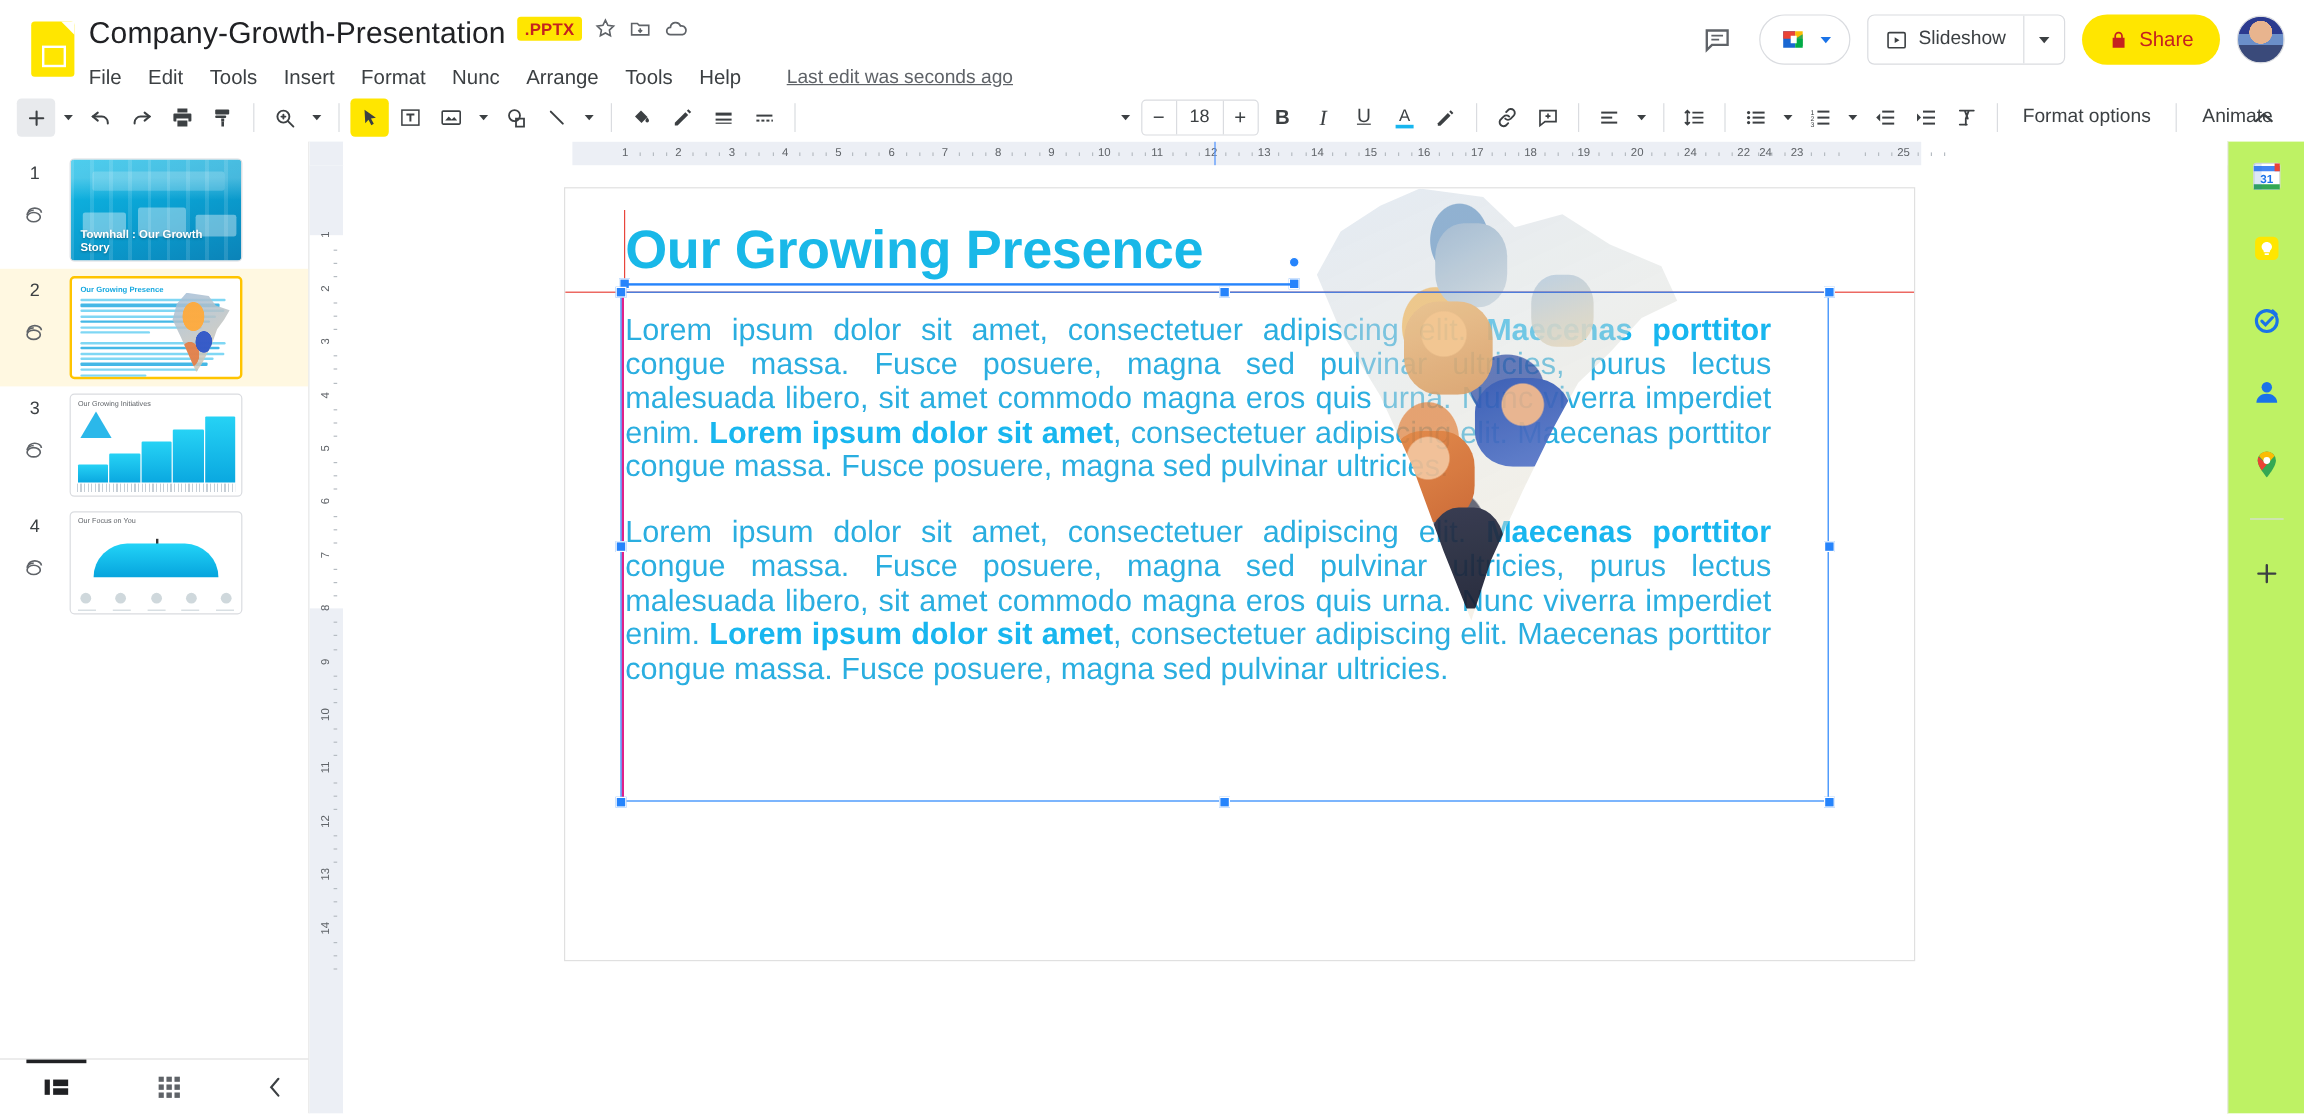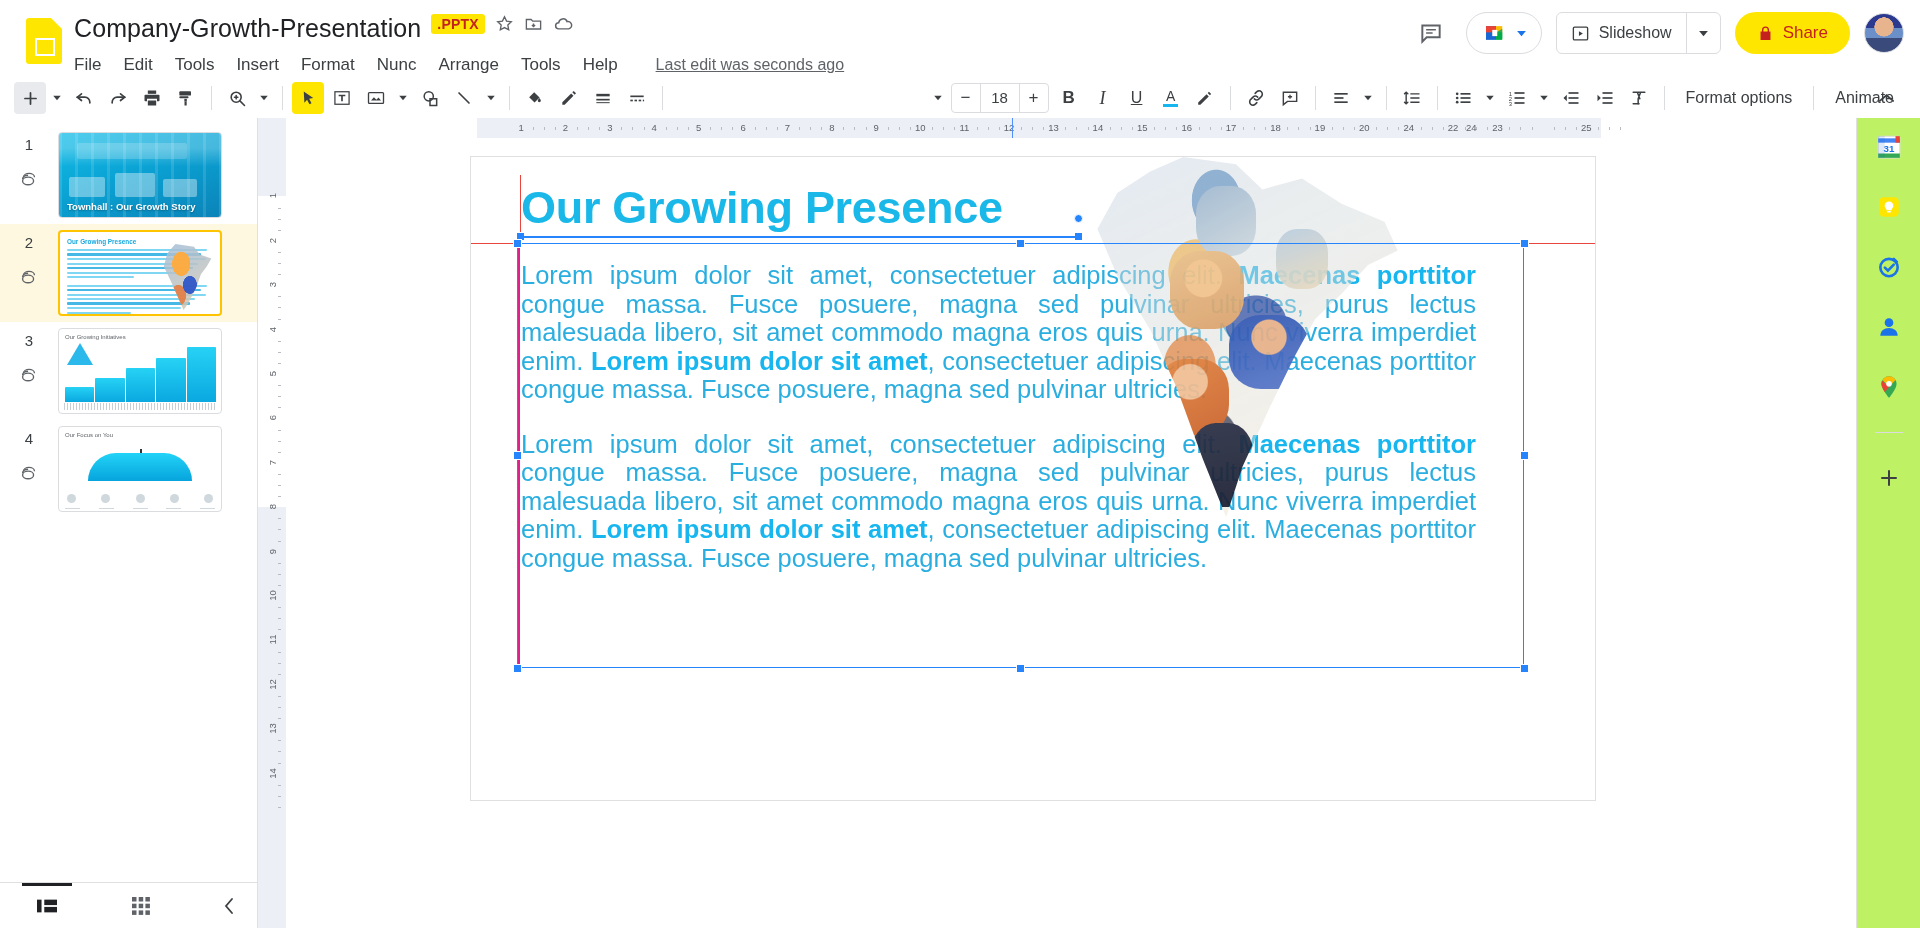--- a/index.html
+++ b/index.html
@@ -78,21 +78,21 @@
 
   
   .filmstrip { width: 258px; flex: 0 0 258px; position: relative; background: #fff; border-right: 1px solid #e0e0e0; }
   .slides-scroll { position: absolute; inset: 0 0 46px 0; overflow: hidden; padding-top: 8px; }
   .slide-item { display: flex; align-items: flex-start; padding: 6px 10px 6px 0; cursor: pointer; }
   .slide-item.active { background: #fff8e1; }
   .slide-meta { width: 58px; flex: 0 0 58px; text-align: center; padding-top: 4px; }
   .slide-num { font-size: 15px; color: #3c4043; }
   .slide-dup { margin-top: 16px; display: flex; justify-content: center; color: #5f6368; }
   .thumb {
-    width: 164px; height: 86px; border-radius: 4px; overflow: hidden; position: relative;
+    width: 144px; height: 86px; border-radius: 4px; overflow: hidden; position: relative;
     border: 1px solid #dadce0; background: #fff; flex: 0 0 auto;
   }
   .slide-item.active .thumb { border: 2px solid #FFC400; }
 
   
   .t1 { background: linear-gradient(160deg,#12bde8 0%, #0aa3d4 45%, #0b83b8 100%); }
   .t1 .room { position:absolute; inset:0; background:
       linear-gradient(180deg, rgba(255,255,255,.25) 0 18%, rgba(255,255,255,0) 40%),
       repeating-linear-gradient(90deg, rgba(255,255,255,.12) 0 3px, rgba(255,255,255,0) 3px 16px);
   }

